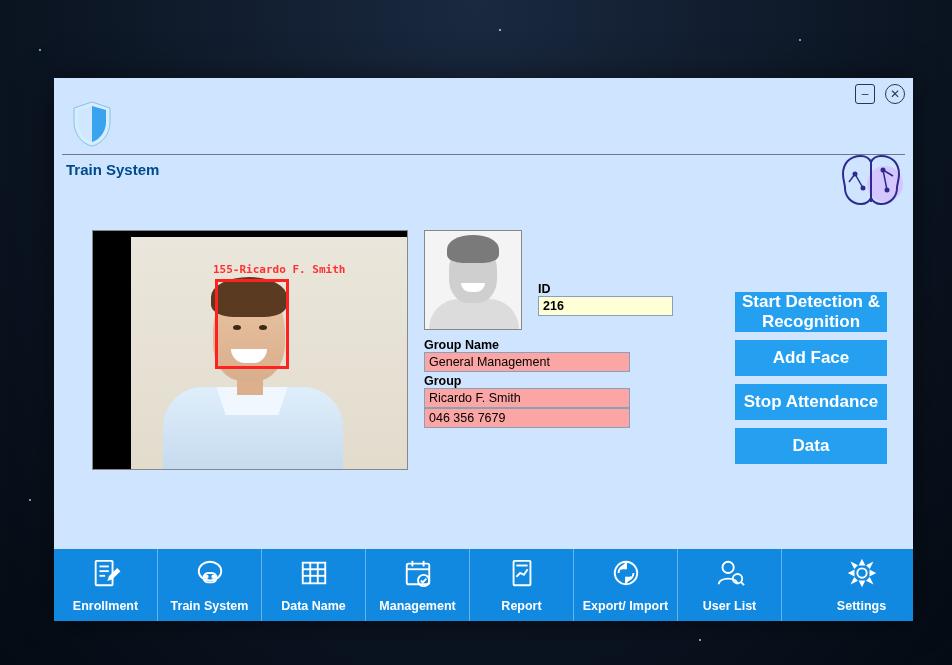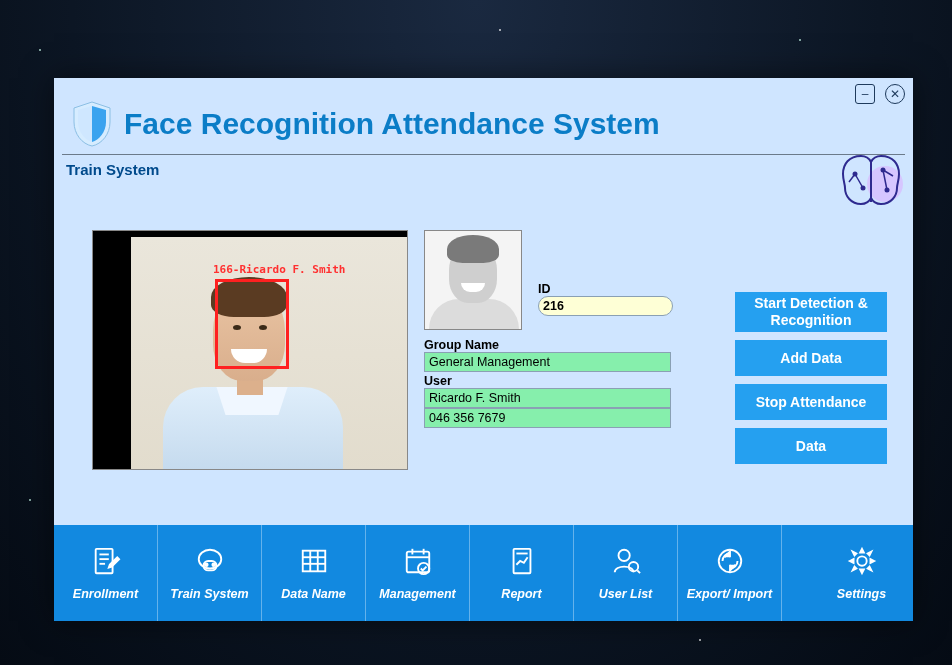--- a/index.html
+++ b/index.html
@@ -114,40 +114,40 @@
   .thumb .tshirt{position:absolute;left:4px;top:68px;width:90px;height:40px;background:#dcdcdc;border-radius:30px 30px 0 0;}
   .thumb .tmouth{position:absolute;left:36px;top:52px;width:24px;height:9px;background:#fff;border-radius:0 0 14px 14px;}
 
   .form {
     position:absolute; left:370px; top:158px; width:250px;
     font-size:12.5px; color:#000;
   }
   .form .idrow{ position:absolute; left:114px; top:-56px; width:135px;}
   .form label { font-weight:bold; display:block; margin-top:2px;}
   .form input {
-    width:247px; height:20px; border:1px solid #8aa0b4;
-    background:#86efac; font-size:12.5px; padding:0 4px;
+    width:206px; height:20px; border:1px solid #8aa0b4;
+    background:#fca5a5; font-size:12.5px; padding:0 4px;
     font-family:inherit;
   }
-  .form .idrow input{ width:135px; background:#feffd6; font-weight:bold;border-radius:10px;}
+  .form .idrow input{ width:135px; background:#feffd6; font-weight:bold;}
 
   .actionbtns {
     position:absolute; right:26px; top:114px;
     width:152px; display:flex; flex-direction:column; gap:8px;
   }
   .actionbtns button {
     height:36px; background:#25a0f0; color:#fff; border:none;
-    font-size:14px; font-weight:600; cursor:pointer;
+    font-size:17px; font-weight:600; cursor:pointer;
     font-family:inherit;
   }
   .actionbtns button:first-child{ height:40px; line-height:1.2;}
 
   .bottomnav {
-    position:absolute; left:0; right:0; bottom:0; height:96px;
-    background:#1289e0; display:flex;font-style:italic;
+    position:absolute; left:0; right:0; bottom:0; height:72px;
+    background:#1289e0; display:flex;
   }
   .navitem {
     flex:1; border-right:1px solid rgba(255,255,255,.35);
     color:#fff; font-size:12.5px; font-weight:600;
     display:flex; flex-direction:column; align-items:center; justify-content:center;
     gap:8px; cursor:pointer;
   }
   .navitem:last-child{border-right:none;padding-left:28px;}
   .navitem svg { width:32px; height:30px; }
 </style>
@@ -162,21 +162,20 @@
   </div>
 
   <div class="header">
     <div class="shield">
       <svg viewBox="0 0 44 48">
         <path d="M22 2 L40 8 V22 C40 34 32 44 22 46 C12 44 4 34 4 22 V8 Z" fill="#d6ecff" stroke="#8cbfe4" stroke-width="1"></path>
         <path d="M22 6 L36 10 V22 C36 32 29 40 22 42 V6 Z" fill="#3aa3ef"></path>
         <path d="M22 6 L8 10 V22 C8 32 15 40 22 42 V6 Z" fill="#cfe7ff"></path>
       </svg>
     </div>
-    <div class="apptitle">Face Recognition Attendance System</div>
   </div>
 
   <div class="section-label">Train System</div>
 
   <div class="content">
 
     <div class="brainicon">
       <svg viewBox="0 0 72 62">
         <ellipse cx="50" cy="34" rx="18" ry="18" fill="#d9b9ff" opacity=".7"></ellipse>
         <path d="M26 6 C14 6 8 14 8 24 C8 30 10 34 10 38 C10 46 16 54 26 54 C30 54 34 52 36 48 C38 52 42 54 46 54 C56 54 62 46 62 38 C62 34 64 30 64 24 C64 14 58 6 46 6 C42 6 38 8 36 12 C34 8 30 6 26 6 Z" fill="none" stroke="#2e2a8f" stroke-width="2"></path>
@@ -193,46 +192,46 @@
       <div class="photo"></div>
       <div class="shirt"></div>
       <div class="collar-l"></div>
         <div class="collar-r"></div>
       <div class="neck"></div>
       <div class="head"></div>
       <div class="hair"></div>
       <div class="eye-l"></div>
         <div class="eye-r"></div>
       <div class="mouth"></div>
-      <div class="detectlabel">166-Ricardo F. Smith</div>
+      <div class="detectlabel">155-Ricardo F. Smith</div>
       <div class="detectbox"></div>
     </div>
 
     <div class="thumb">
       <div class="tshirt"></div>
       <div class="thead"></div>
       <div class="thair"></div>
       <div class="tmouth"></div>
     </div>
 
     <div class="form">
       <div class="idrow">
         <label>ID</label>
         <input value="216" style="">
       </div>
       <label>Group Name</label>
       <input value="General Management" style="">
-      <label>User</label>
+      <label>Group</label>
       <input value="Ricardo F. Smith" style="">
       <input value="046 356 7679" style="">
     </div>
 
     <div class="actionbtns">
       <button>Start Detection &amp; Recognition</button>
-      <button>Add Data</button>
+      <button>Add Face</button>
       <button>Stop Attendance</button>
       <button>Data</button>
     </div>
 
   </div>
 
   <div class="bottomnav">
     <div class="navitem">
       <span>
         <svg viewBox="0 0 32 32" fill="none" stroke="#fff" stroke-width="2">
@@ -287,41 +286,41 @@
           <rect x="7" y="3" width="18" height="26" rx="1"></rect>
           <polyline points="10,20 14,16 18,18 22,12"></polyline>
           <line x1="10" y1="8" x2="22" y2="8"></line>
         </svg>
       </span>
       <span>Report</span>
     </div>
     <div class="navitem">
       <span>
         <svg viewBox="0 0 32 32" fill="none" stroke="#fff" stroke-width="2">
+          <circle cx="16" cy="16" r="12"></circle>
+          <path d="M10 12 L16 6 L16 12 M22 20 L16 26 L16 20" fill="#fff"></path>
+          <path d="M8 16 A8 8 0 0 1 16 8 M24 16 A8 8 0 0 1 16 24"></path>
+        </svg>
+      </span>
+      <span>Export/ Import</span>
+    </div>
+    <div class="navitem">
+      <span>
+        <svg viewBox="0 0 32 32" fill="none" stroke="#fff" stroke-width="2">
           <circle cx="14" cy="10" r="6"></circle>
           <path d="M4 28 C4 20 24 20 24 28"></path>
           <circle cx="24" cy="22" r="5"></circle>
             <line x1="28" y1="26" x2="31" y2="29"></line>
         </svg>
       </span>
       <span>User List</span>
     </div>
     <div class="navitem">
       <span>
         <svg viewBox="0 0 32 32" fill="none" stroke="#fff" stroke-width="2">
-          <circle cx="16" cy="16" r="12"></circle>
-          <path d="M10 12 L16 6 L16 12 M22 20 L16 26 L16 20" fill="#fff"></path>
-          <path d="M8 16 A8 8 0 0 1 16 8 M24 16 A8 8 0 0 1 16 24"></path>
-        </svg>
-      </span>
-      <span>Export/ Import</span>
-    </div>
-    <div class="navitem">
-      <span>
-        <svg viewBox="0 0 32 32" fill="none" stroke="#fff" stroke-width="2">
           <circle cx="16" cy="16" r="5"></circle>
           <path d="M16 3 L18 7 L14 7 Z M16 29 L18 25 L14 25 Z M3 16 L7 14 L7 18 Z M29 16 L25 14 L25 18 Z M6 6 L10 8 L8 10 Z M26 26 L22 24 L24 22 Z M26 6 L24 10 L22 8 Z M6 26 L8 22 L10 24 Z" fill="#fff"></path>
         </svg>
       </span>
       <span>Settings</span>
     </div>
   </div>
 
 </div>
 

